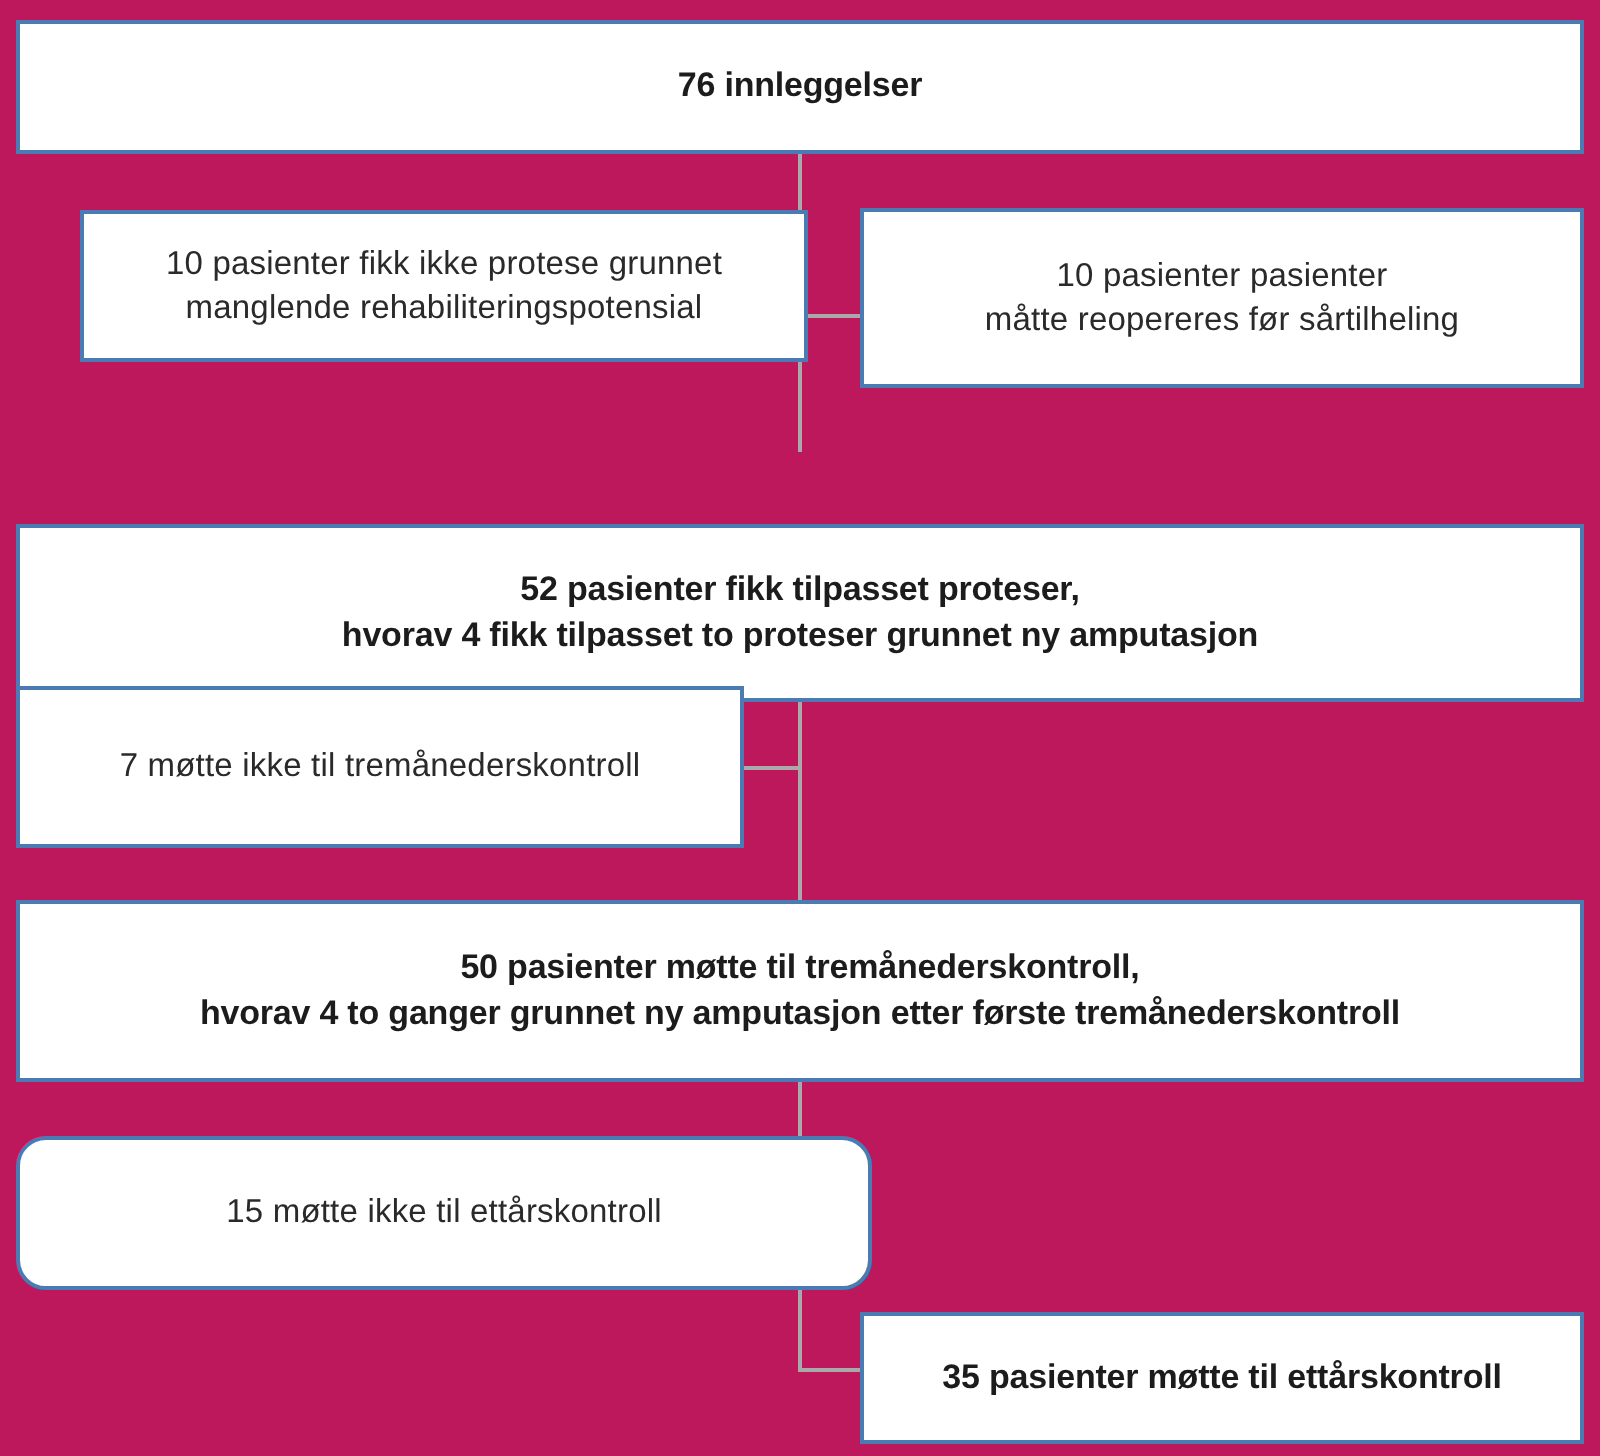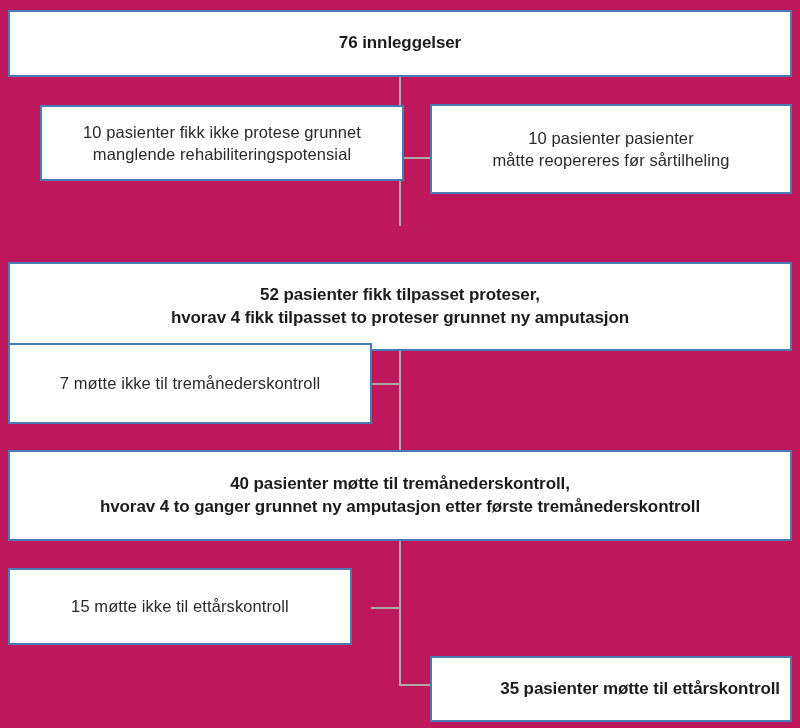--- a/index.html
+++ b/index.html
@@ -84,25 +84,25 @@
   <div class="node primary" style="left:8px; top:226px; width:784px; height:89px;margin-top:36px;">
     <span class="label">52 pasienter fikk tilpasset proteser,
 hvorav 4 fikk tilpasset to proteser grunnet ny amputasjon</span>
   </div>
 
   <div class="node secondary" style="left:8px; top:343px; width:364px; height:81px;">
     <span class="label">7 møtte ikke til tremånederskontroll</span>
   </div>
 
   <div class="node primary" style="left:8px; top:450px; width:784px; height:91px;">
-    <span class="label">40 pasienter møtte til tremånederskontroll,
+    <span class="label">50 pasienter møtte til tremånederskontroll,
 hvorav 4 to ganger grunnet ny amputasjon etter første tremånederskontroll</span>
   </div>
 
-  <div class="node secondary" style="left:8px; top:568px; width:344px; height:77px;">
+  <div class="node secondary" style="left:8px; top:568px; width:428px; height:77px;border-radius:15px;">
     <span class="label">15 møtte ikke til ettårskontroll</span>
   </div>
 
-  <div class="node primary" style="left:430px; top:656px; width:362px; height:66px;justify-content:flex-end;">
+  <div class="node primary" style="left:430px; top:656px; width:362px; height:66px;">
     <span class="label">35 pasienter møtte til ettårskontroll</span>
   </div>
 
 </div>
 
 </body></html>

